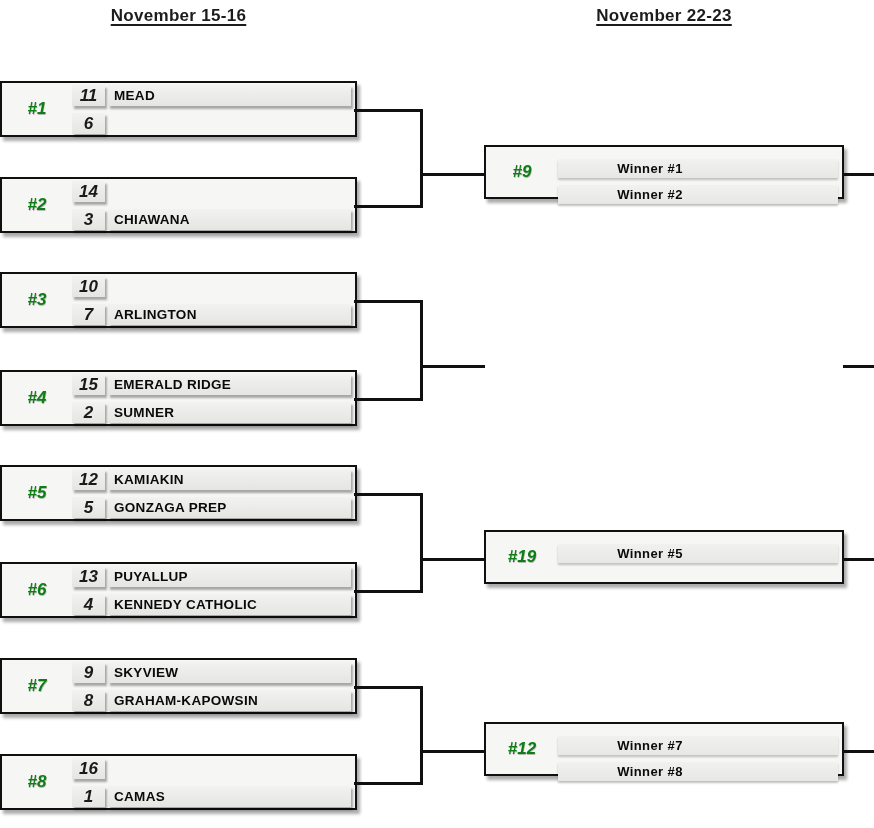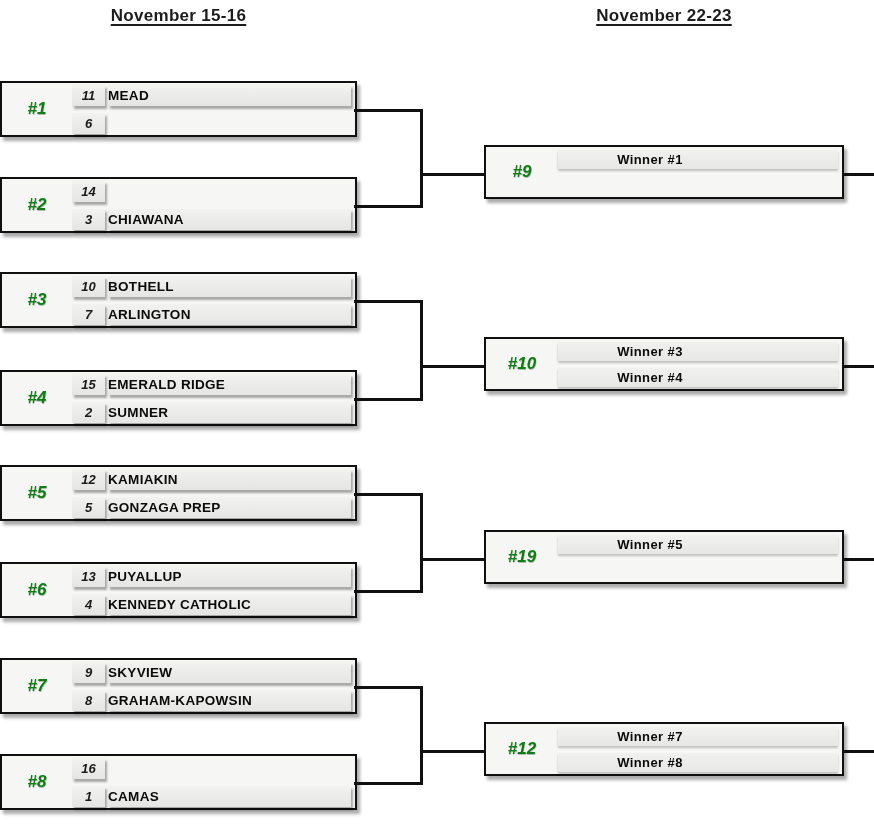--- a/index.html
+++ b/index.html
@@ -23,30 +23,30 @@
   .mlabel {
     position:absolute; top:0; bottom:0; left:0;
     display:flex; align-items:center; justify-content:center;
     font-weight:bold; font-style:italic; font-size:17px; color:#0e7e14;
     text-shadow:0.5px 0.5px 0 rgba(0,0,0,0.25);
   }
   .left  .mlabel { width:70px; }
   .right .mlabel { width:72px; }
   .rows { position:absolute; }
   .left  .rows { left:70px; right:4px; top:2px; }
-  .right .rows { left:72px; right:4px; top:3px; }
+  .right .rows { left:72px; right:4px; top:12px; }
   .trow { display:flex; gap:3px; height:21px; margin-bottom:7px; }
   .seed {
     width:33px; display:flex; align-items:center; justify-content:center;
-    font-style:italic; font-weight:bold; font-size:13px; color:#1a1a1a;
+    font-style:italic; font-weight:bold; font-size:17px; color:#1a1a1a;
     background:linear-gradient(#f2f2f0,#e5e5e3);
     box-shadow:2px 3px 2px rgba(0,0,0,0.32);
   }
   .tname {
-    flex:1; display:flex; align-items:center; 
+    flex:1; display:flex; align-items:center; padding-left:6px;
     font-weight:bold; font-size:13.5px; letter-spacing:0.3px; color:#0a0a0a;
     background:linear-gradient(#f2f2f0,#e5e5e3);
     box-shadow:2px 3px 2px rgba(0,0,0,0.32);
   }
   .wrow {
     height:19px; margin-bottom:7px;
     display:flex; align-items:center; justify-content:center;
     padding-right:96px; box-sizing:content-box;
     font-weight:bold; font-size:13px; letter-spacing:0.4px; color:#0a0a0a;
     background:linear-gradient(#f1f1ef,#e7e7e5);
@@ -86,21 +86,20 @@
         <div class="tname">CHIAWANA</div>
       </div>
     </div>
   </div>
 
   <div class="match left" style="top:272px">
     <div class="mlabel">#3</div>
     <div class="rows">
       <div class="trow">
         <div class="seed">10</div>
-        <div class="tname">BOTHELL</div>
       </div>
       <div class="trow">
         <div class="seed">7</div>
         <div class="tname">ARLINGTON</div>
       </div>
     </div>
   </div>
 
   <div class="match left" style="top:370px">
     <div class="mlabel">#4</div>
@@ -168,30 +167,24 @@
         <div class="seed">1</div>
         <div class="tname">CAMAS</div>
       </div>
     </div>
   </div>
 
   <div class="match right" style="top:145px">
     <div class="mlabel">#9</div>
     <div class="rows">
       <div class="wrow">Winner #1</div>
-    </div>
-  </div>
-
-  <div class="match right" style="top:337px">
-    <div class="mlabel">#10</div>
-    <div class="rows">
-      <div class="wrow">Winner #3</div>
-      <div class="wrow">Winner #4</div>
-    </div>
-  </div>
+      <div class="wrow">Winner #2</div>
+    </div>
+  </div>
+
 
   <div class="match right" style="top:530px">
     <div class="mlabel">#19</div>
     <div class="rows">
       <div class="wrow">Winner #5</div>
     </div>
   </div>
 
   <div class="match right" style="top:722px">
     <div class="mlabel">#12</div>

